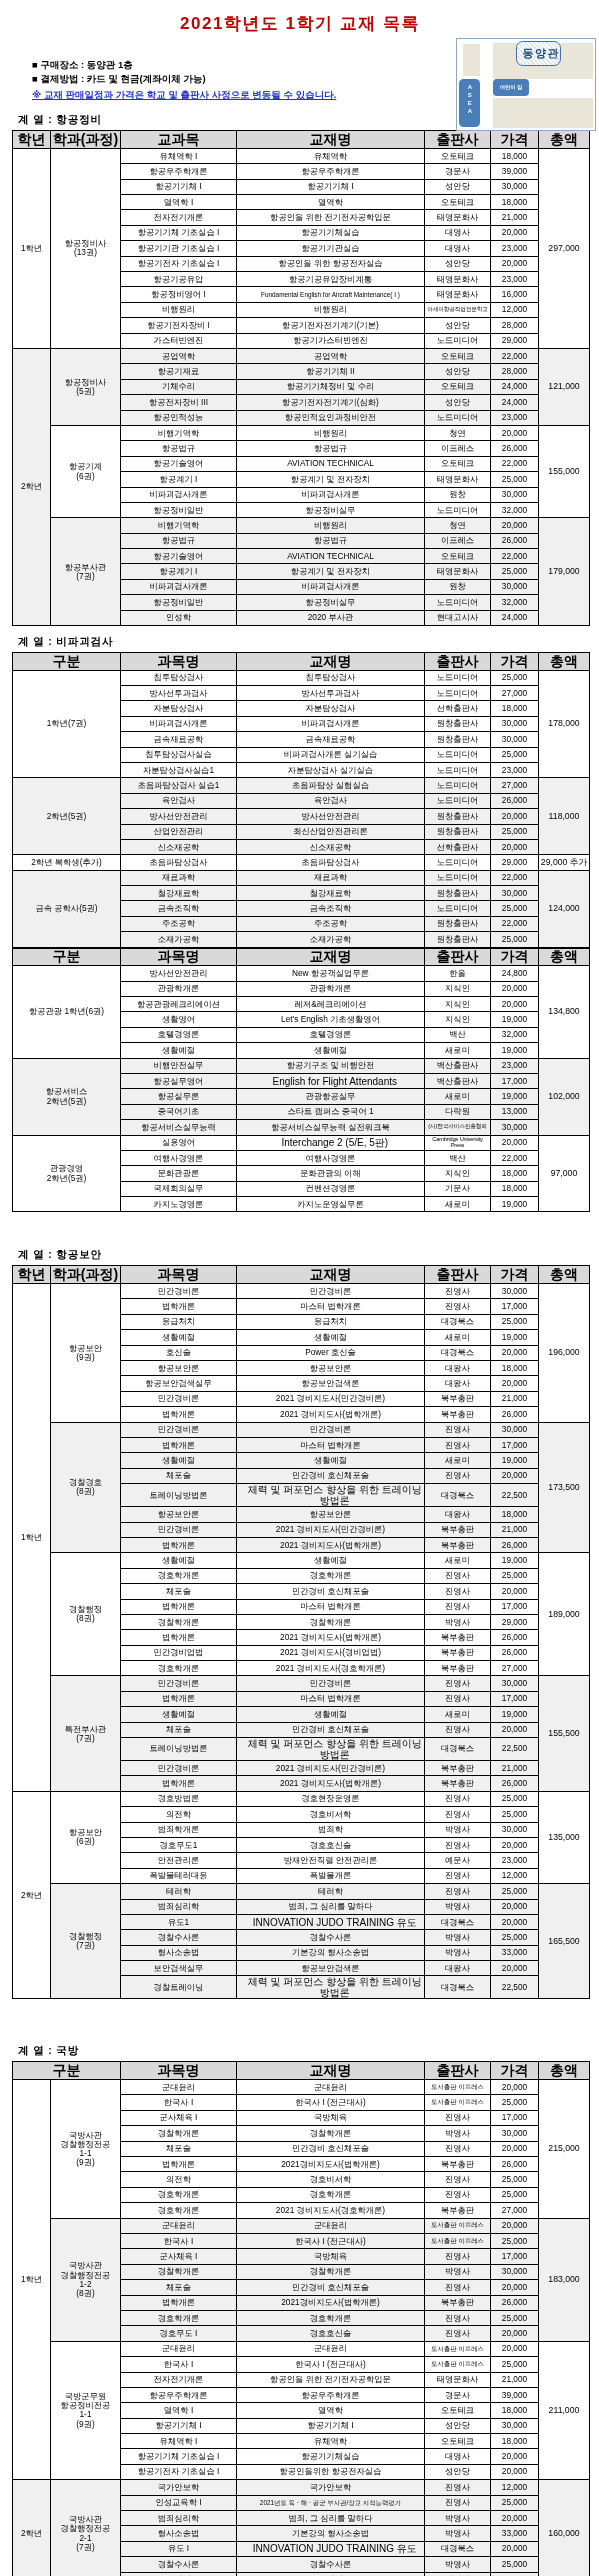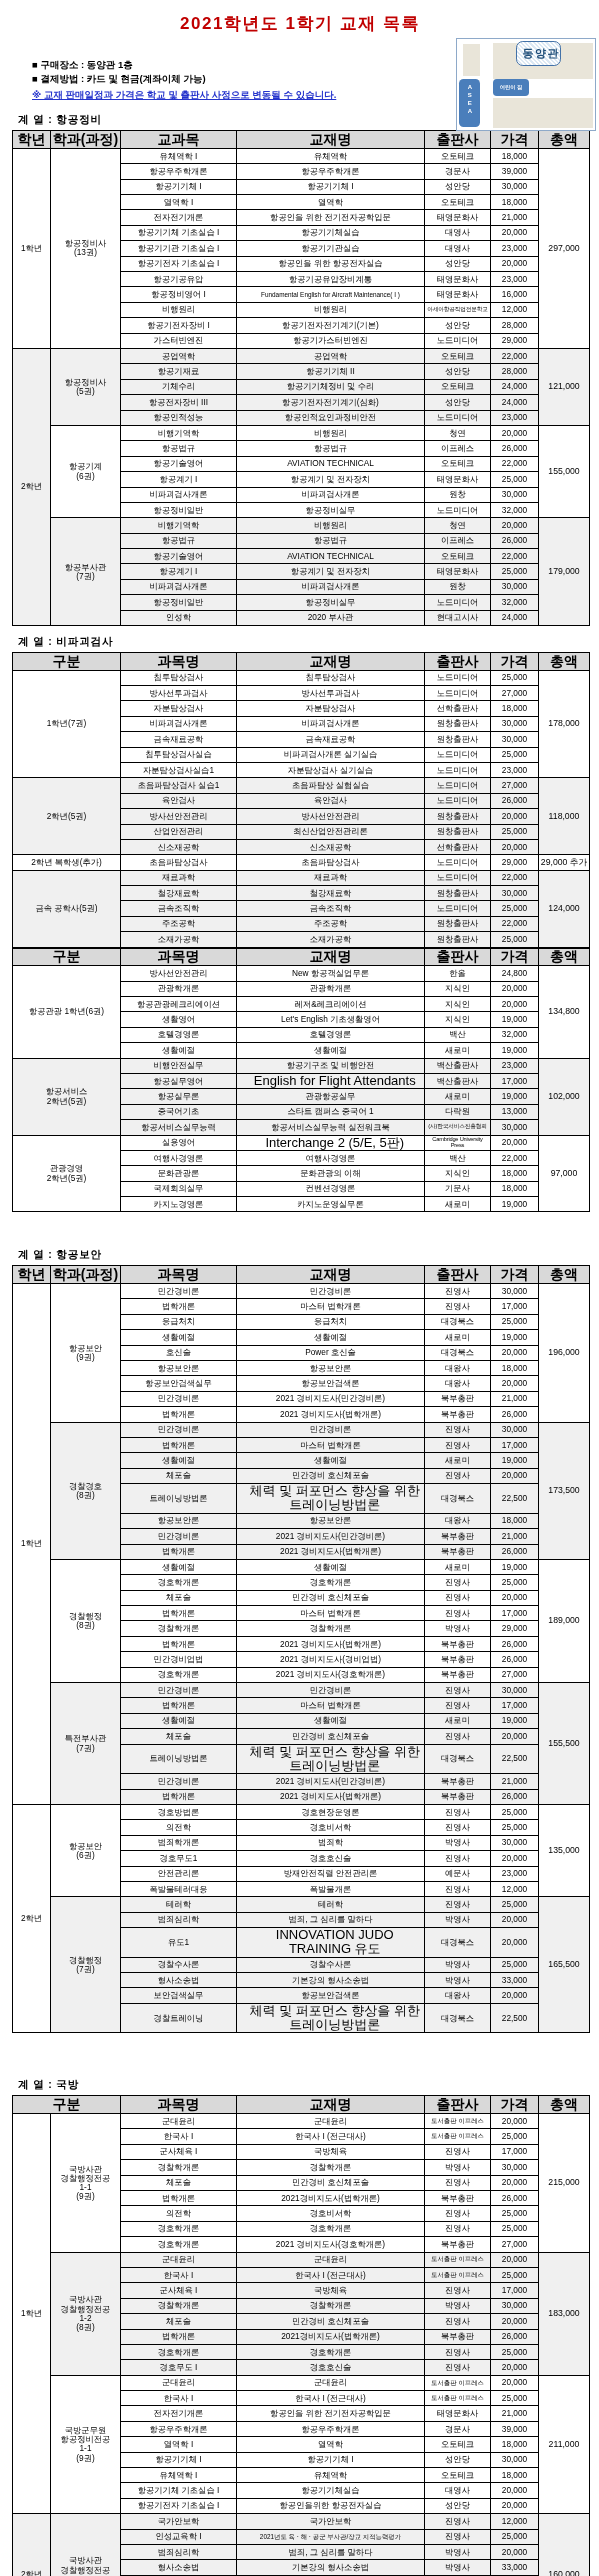--- a/index.html
+++ b/index.html
@@ -30,21 +30,21 @@
   .section-label{font-size:10.6px;font-weight:bold;margin:10.6px 0 3px 18px;letter-spacing:0.8px;}
 
   table.booklist{border-collapse:collapse;table-layout:fixed;width:576px;margin-left:12px;}
   .booklist th,.booklist td{border:0.8px solid #000;text-align:center;vertical-align:middle;
     padding:0 1.5px;overflow:hidden;font-size:8.3px;line-height:1.1;height:14.4px;}
   .booklist th{background:#d9d9d9;height:16.6px;font-weight:bold;font-size:14px;}
   .booklist tr.shaded td{background:#f0f0f0;}
   .booklist td.grade-cell{background:#fff;font-size:8.3px;}
   .booklist td.program-cell{white-space:pre-line;font-size:8.3px;}
   .booklist td.total-cell{font-size:8.7px;}
-  .booklist td.t-sm{font-size:13px;padding-left:10px;}
+  .booklist td.t-sm{font-size:10px;padding-left:10px;}
   .booklist td.t-xs{font-size:6.4px;}
   .booklist td.p-sm{font-size:6.4px;line-height:1.05;}
   .booklist td.p-xs{font-size:5.7px;line-height:1.0;letter-spacing:-0.2px;}
 
   .footnote{margin:4.5px 0 15px 26px;font-size:9px;font-weight:bold;}
 </style>
 </head>
 <body>
 
 <div class="page">

